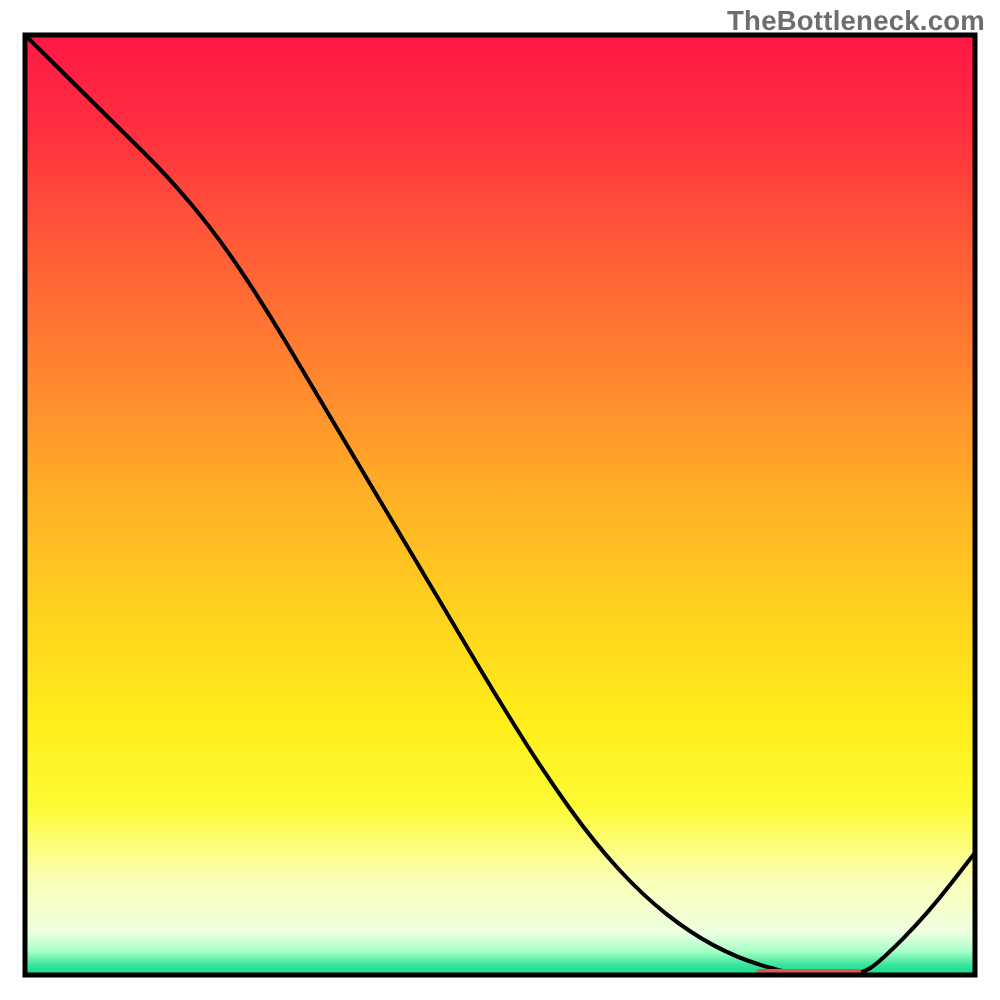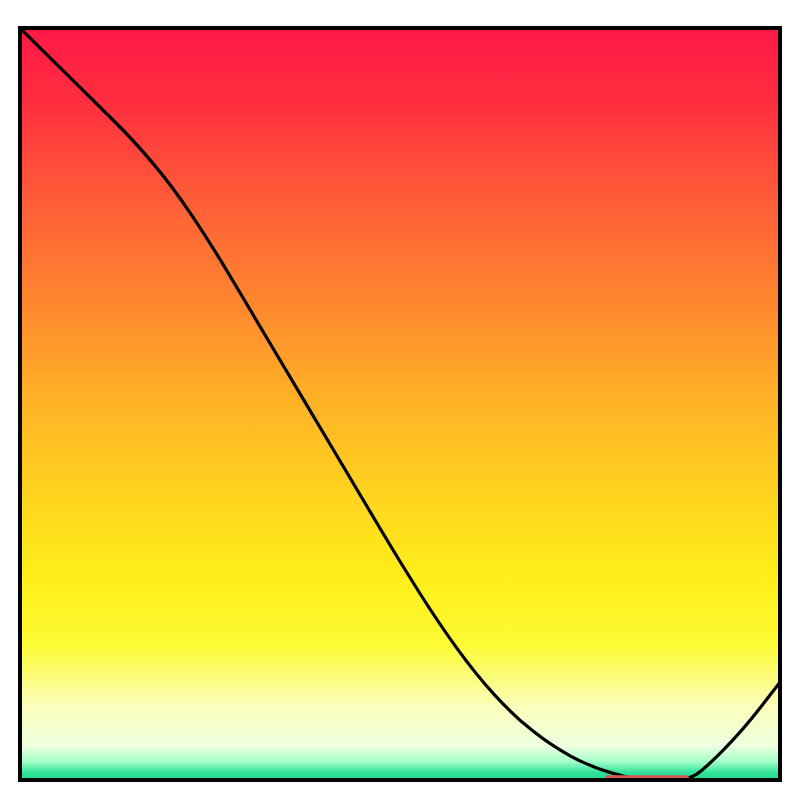--- a/index.html
+++ b/index.html
@@ -32,20 +32,21 @@
     left: 0;
     width: 800px;
     height: 800px;
   }
 </style>
 </head>
 <body>
 
 <div class="chart-container">
 
+  <div class="watermark">TheBottleneck.com</div>
 
   <svg class="plot" viewBox="0 0 800 800">
     <defs>
       <linearGradient id="bg-grad" x1="0" y1="0" x2="0" y2="1">
           <stop offset="0.00%" stop-color="#ff1846"></stop>
           <stop offset="10.00%" stop-color="#ff2f3f"></stop>
           <stop offset="22.00%" stop-color="#ff5a38"></stop>
           <stop offset="35.00%" stop-color="#ff8230"></stop>
           <stop offset="50.00%" stop-color="#ffb326"></stop>
           <stop offset="63.00%" stop-color="#ffd61e"></stop>

